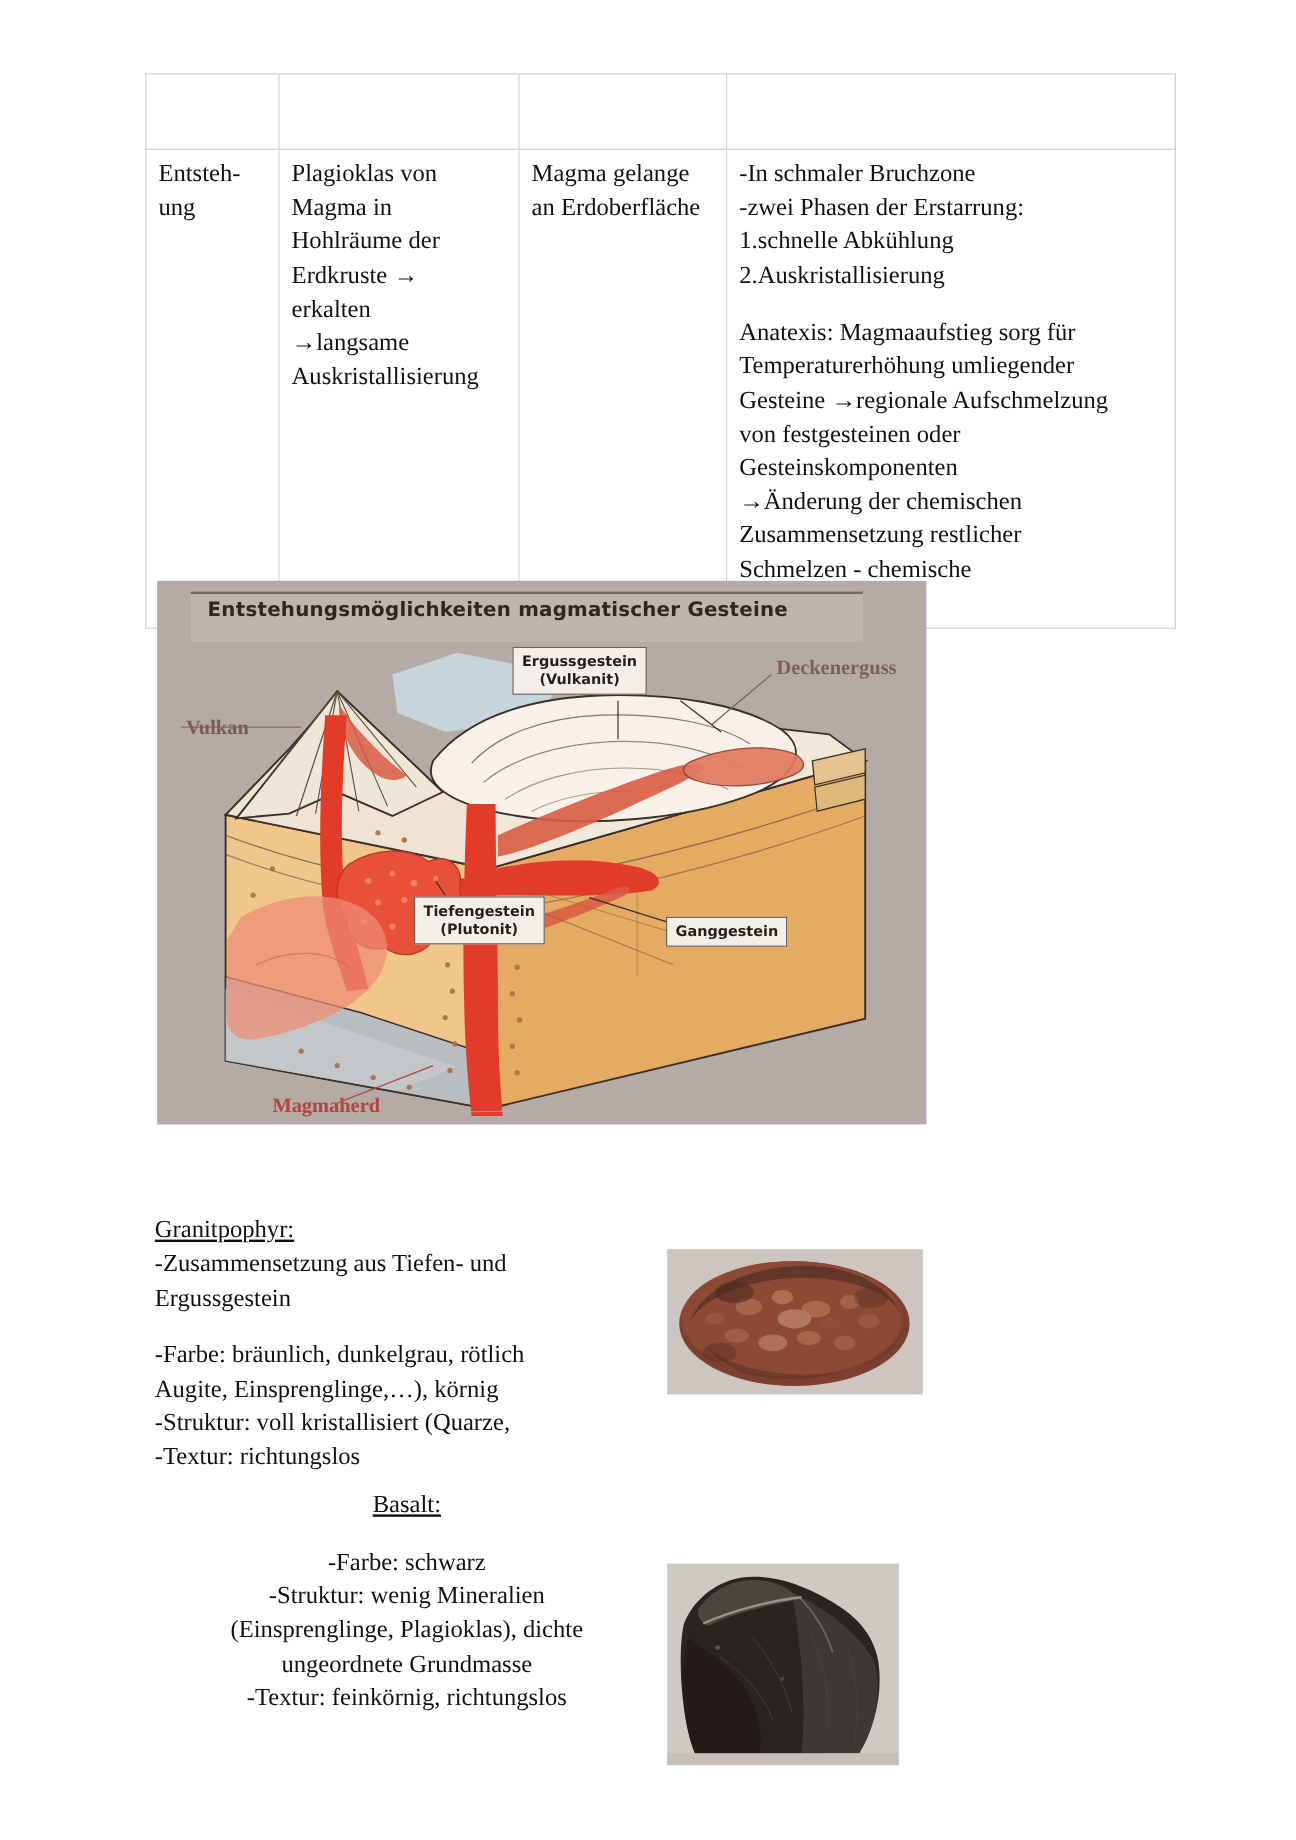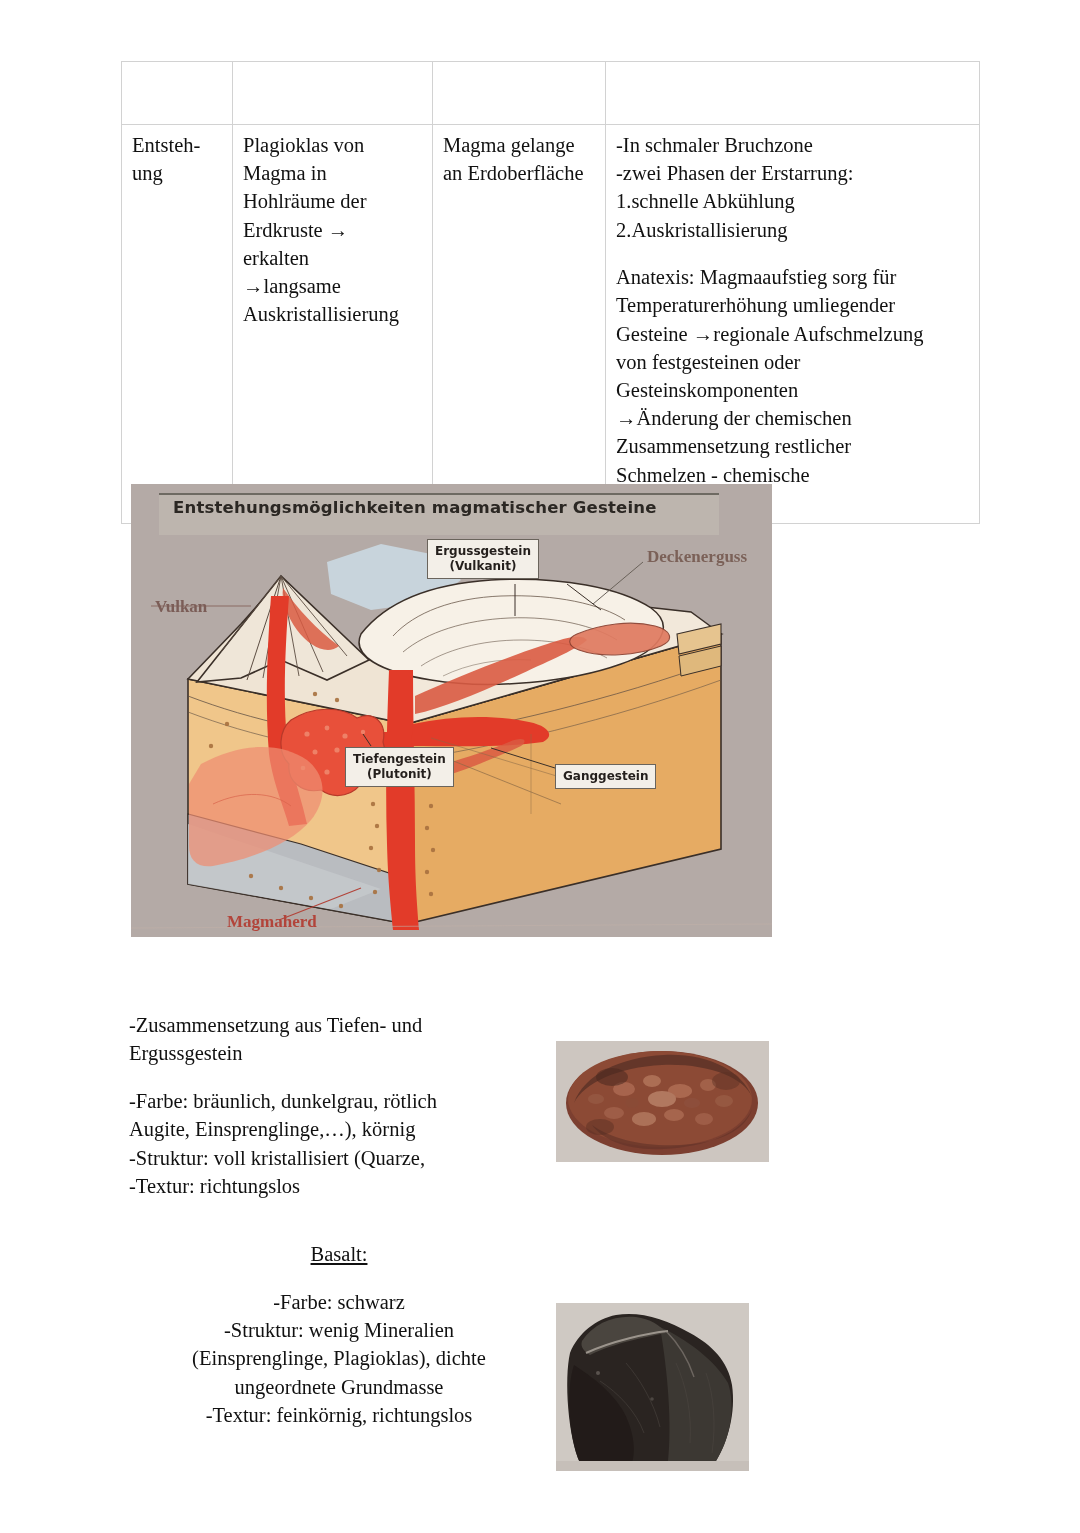--- a/index.html
+++ b/index.html
@@ -350,20 +350,21 @@
   <div class="fig-label lbl-ganggestein">
     <span>Ganggestein</span>
   </div>
 
   <div class="fig-plain lbl-vulkan">Vulkan</div>
   <div class="fig-plain lbl-decken">Deckenerguss</div>
   <div class="fig-plain lbl-magmaherd">Magmaherd</div>
 </div>
 
 <div class="rock-text granit-text">
+  <p class="rock-head">Granitpophyr:</p>
   <p>-Zusammensetzung aus Tiefen- und</p>
   <p>Ergussgestein</p>
   <p class="spacer-line"></p>
   <p>-Farbe: bräunlich, dunkelgrau, rötlich</p>
   <p>Augite, Einsprenglinge,…), körnig</p>
   <p>-Struktur: voll kristallisiert (Quarze,</p>
   <p>-Textur: richtungslos</p>
 </div>
 
 <div class="rock-photo photo-granit">

